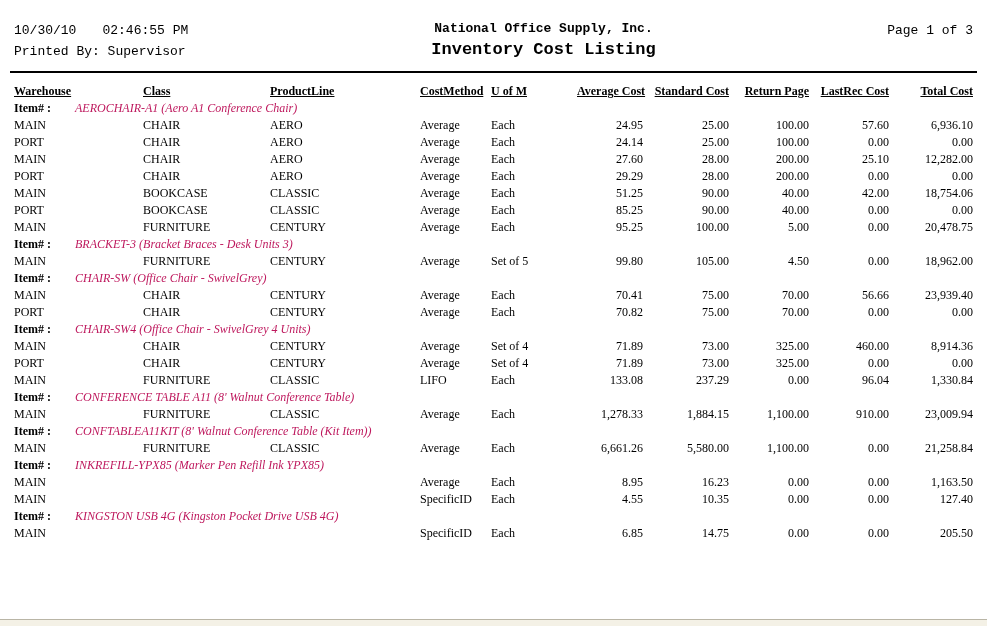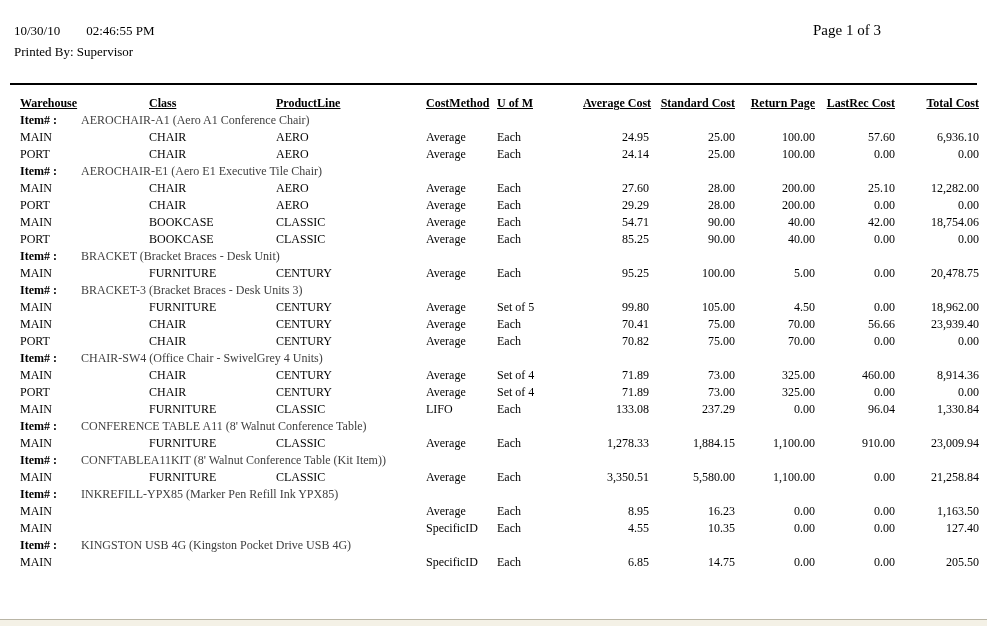--- a/index.html
+++ b/index.html
@@ -15,38 +15,39 @@
   .page {
     position: relative;
     width: 987px;
     height: 620px;
     background: #ffffff;
   }
   .report-header {
     display: flex;
     justify-content: space-between;
     align-items: flex-start;
-    padding: 20px 14px 16px 14px;
+    padding: 20px 14px 4px 14px;
     height: 46px;
+    font-family: Liberation Mono, monospace;
   }
   .hdr-left { width: 260px; font-size: 13px; line-height: 21px; }
   .hdr-left .date-time span.time { margin-left: 26px; }
   .hdr-center { flex: 1; text-align: center; }
   .company-name { font-size: 13px; font-weight: bold; line-height: 17px; }
   .report-title { font-size: 17px; font-weight: bold; line-height: 25px; }
-  .hdr-right { width: 160px; font-size: 15px; line-height: 21px; }
+  .hdr-right { width: 160px; text-align: right; font-size: 13px; line-height: 21px; }
   .rule {
     border-top: 2px solid #000000;
     margin: 1px 10px 0 10px;
   }
   table.report {
     border-collapse: collapse;
     table-layout: fixed;
     width: 959px;
-    margin: 9px 14px 0 20px;
+    margin: 9px 14px 0 14px;
   }
   table.report col.c0 { width: 129px; }
   table.report col.c1 { width: 127px; }
   table.report col.c2 { width: 150px; }
   table.report col.c3 { width: 71px; }
   table.report col.c4 { width: 86px; }
   table.report col.c5 { width: 66px; }
   table.report col.c6 { width: 86px; }
   table.report col.c7 { width: 80px; }
   table.report col.c8 { width: 80px; }
@@ -67,22 +68,23 @@
     height: 18px;
   }
   th.num, td.num { text-align: right; }
   td.item-cell { height: 17px; }
   .item-label {
     display: inline-block;
     width: 61px;
     font-weight: bold;
   }
   .item-desc {
-    color: #404040;
+    color: #be185d;
     cursor: pointer;
+    font-style: italic;
   }
   .bottom-strip {
     position: absolute;
     left: 0;
     bottom: 0;
     width: 987px;
     height: 6px;
     background: #f4f1e6;
     border-top: 1px solid #b9b5a6;
   }
@@ -91,20 +93,24 @@
 <body>
 
 <div class="page">
 
   <div class="report-header">
     <div class="hdr-left">
       <div class="date-time">
         <span>10/30/10</span><span class="time">02:46:55 PM</span>
       </div>
       <div>Printed By: Supervisor</div>
+    </div>
+    <div class="hdr-center">
+      <div class="company-name">National Office Supply, Inc.</div>
+      <div class="report-title">Inventory Cost Listing</div>
     </div>
     <div class="hdr-right">Page 1 of 3</div>
   </div>
 
   <div class="rule"></div>
 
   <table class="report">
     <colgroup>
       <col class="c0">
         <col class="c1">
@@ -153,23 +159,20 @@
           <td>AERO</td>
           <td>Average</td>
           <td>Each</td>
           <td class="num">24.14</td>
           <td class="num">25.00</td>
           <td class="num">100.00</td>
           <td class="num">0.00</td>
           <td class="num">0.00</td>
         </tr>
         <tr>
-          <td colspan="10" class="item-cell"><span class="item-label">Item# :</span><span class="item-desc">AEROCHAIR-E1 (Aero E1 Executive Tile Chair)</span></td>
-        </tr>
-        <tr>
           <td>MAIN</td>
           <td>CHAIR</td>
           <td>AERO</td>
           <td>Average</td>
           <td>Each</td>
           <td class="num">27.60</td>
           <td class="num">28.00</td>
           <td class="num">200.00</td>
           <td class="num">25.10</td>
           <td class="num">12,282.00</td>
@@ -185,42 +188,39 @@
           <td class="num">200.00</td>
           <td class="num">0.00</td>
           <td class="num">0.00</td>
         </tr>
         <tr>
           <td>MAIN</td>
           <td>BOOKCASE</td>
           <td>CLASSIC</td>
           <td>Average</td>
           <td>Each</td>
-          <td class="num">54.71</td>
+          <td class="num">51.25</td>
           <td class="num">90.00</td>
           <td class="num">40.00</td>
           <td class="num">42.00</td>
           <td class="num">18,754.06</td>
         </tr>
         <tr>
           <td>PORT</td>
           <td>BOOKCASE</td>
           <td>CLASSIC</td>
           <td>Average</td>
           <td>Each</td>
           <td class="num">85.25</td>
           <td class="num">90.00</td>
           <td class="num">40.00</td>
           <td class="num">0.00</td>
           <td class="num">0.00</td>
         </tr>
         <tr>
-          <td colspan="10" class="item-cell"><span class="item-label">Item# :</span><span class="item-desc">BRACKET (Bracket Braces - Desk Unit)</span></td>
-        </tr>
-        <tr>
           <td>MAIN</td>
           <td>FURNITURE</td>
           <td>CENTURY</td>
           <td>Average</td>
           <td>Each</td>
           <td class="num">95.25</td>
           <td class="num">100.00</td>
           <td class="num">5.00</td>
           <td class="num">0.00</td>
           <td class="num">20,478.75</td>
@@ -232,20 +232,23 @@
           <td>MAIN</td>
           <td>FURNITURE</td>
           <td>CENTURY</td>
           <td>Average</td>
           <td>Set of 5</td>
           <td class="num">99.80</td>
           <td class="num">105.00</td>
           <td class="num">4.50</td>
           <td class="num">0.00</td>
           <td class="num">18,962.00</td>
+        </tr>
+        <tr>
+          <td colspan="10" class="item-cell"><span class="item-label">Item# :</span><span class="item-desc">CHAIR-SW (Office Chair - SwivelGrey)</span></td>
         </tr>
         <tr>
           <td>MAIN</td>
           <td>CHAIR</td>
           <td>CENTURY</td>
           <td>Average</td>
           <td>Each</td>
           <td class="num">70.41</td>
           <td class="num">75.00</td>
           <td class="num">70.00</td>
@@ -320,21 +323,21 @@
         </tr>
         <tr>
           <td colspan="10" class="item-cell"><span class="item-label">Item# :</span><span class="item-desc">CONFTABLEA11KIT (8' Walnut Conference Table (Kit Item))</span></td>
         </tr>
         <tr>
           <td>MAIN</td>
           <td>FURNITURE</td>
           <td>CLASSIC</td>
           <td>Average</td>
           <td>Each</td>
-          <td class="num">3,350.51</td>
+          <td class="num">6,661.26</td>
           <td class="num">5,580.00</td>
           <td class="num">1,100.00</td>
           <td class="num">0.00</td>
           <td class="num">21,258.84</td>
         </tr>
         <tr>
           <td colspan="10" class="item-cell"><span class="item-label">Item# :</span><span class="item-desc">INKREFILL-YPX85 (Marker Pen Refill Ink YPX85)</span></td>
         </tr>
         <tr>
           <td>MAIN</td>

